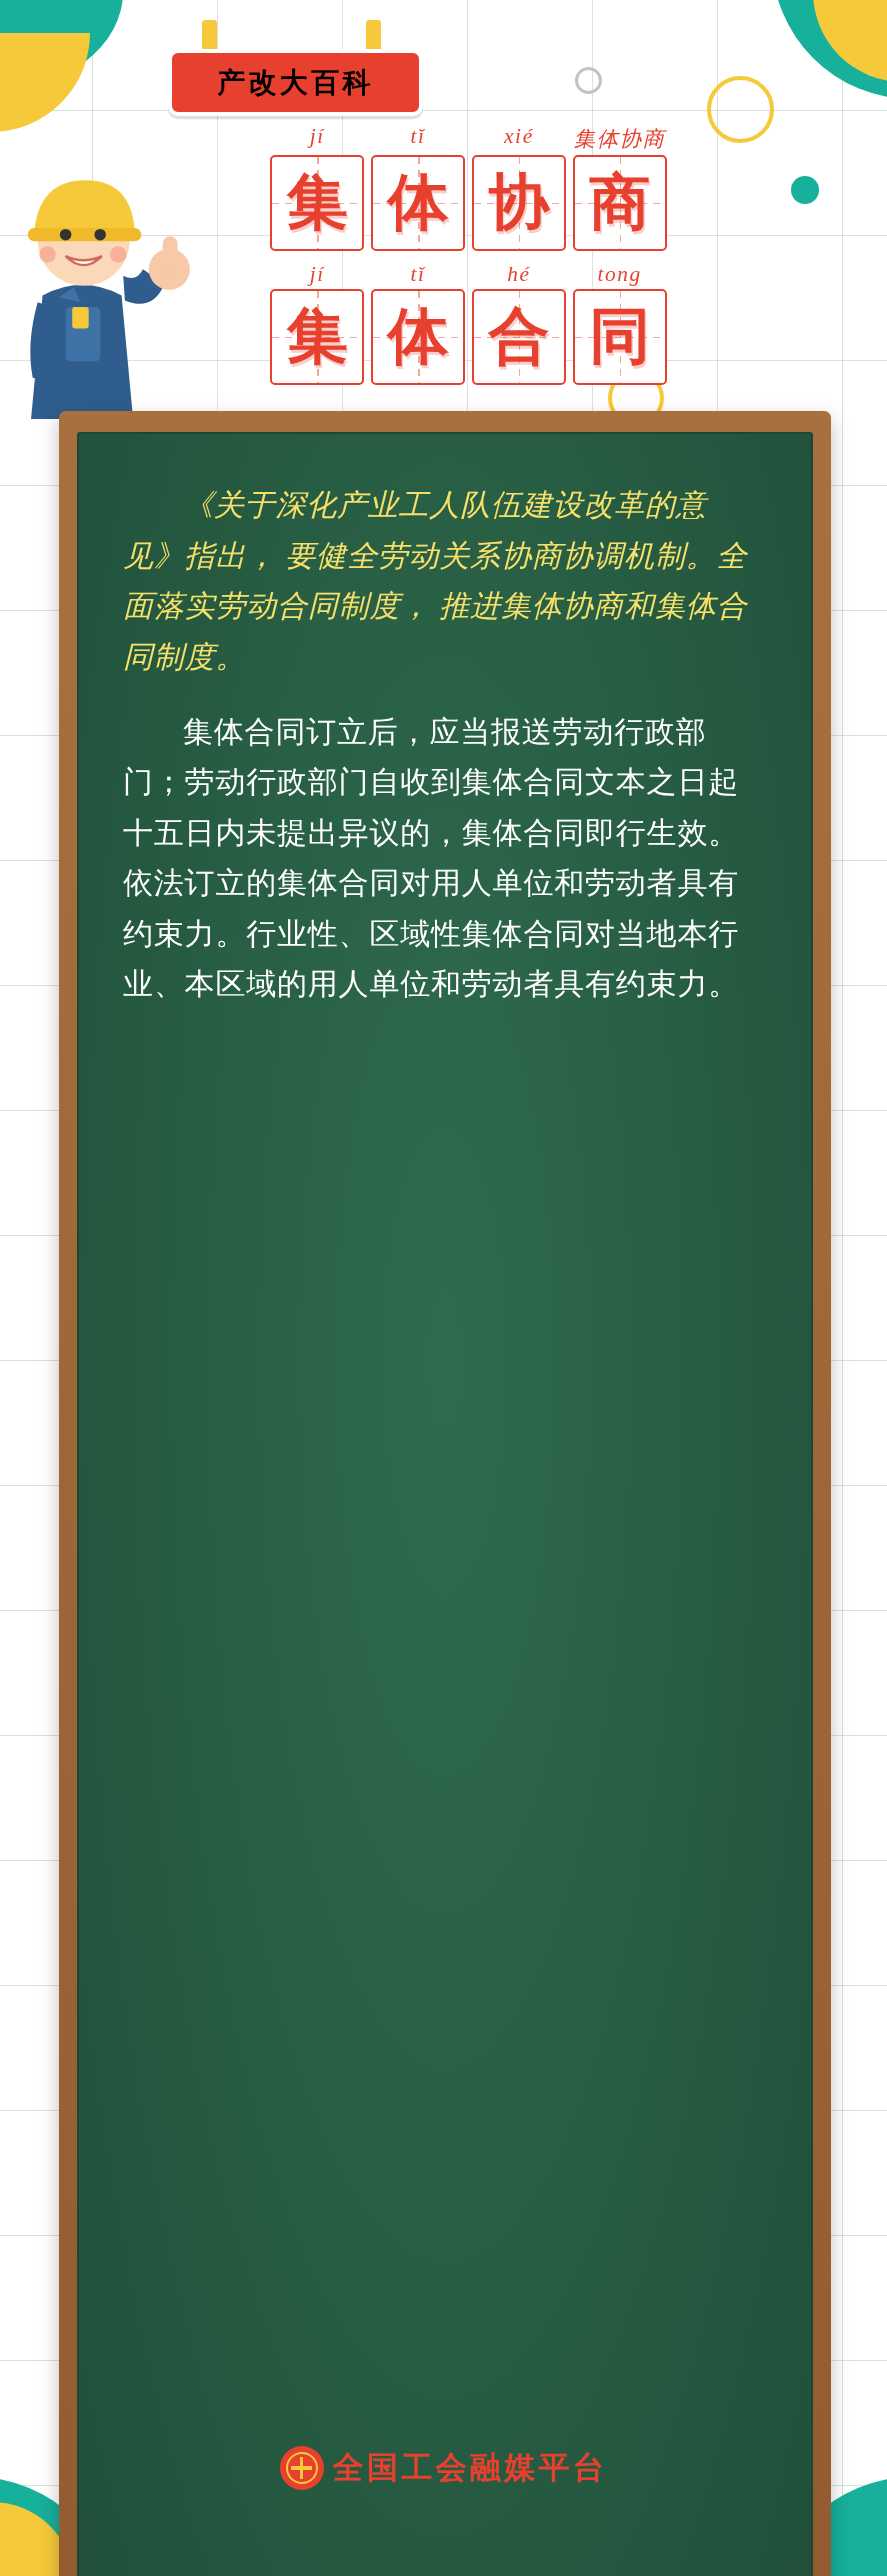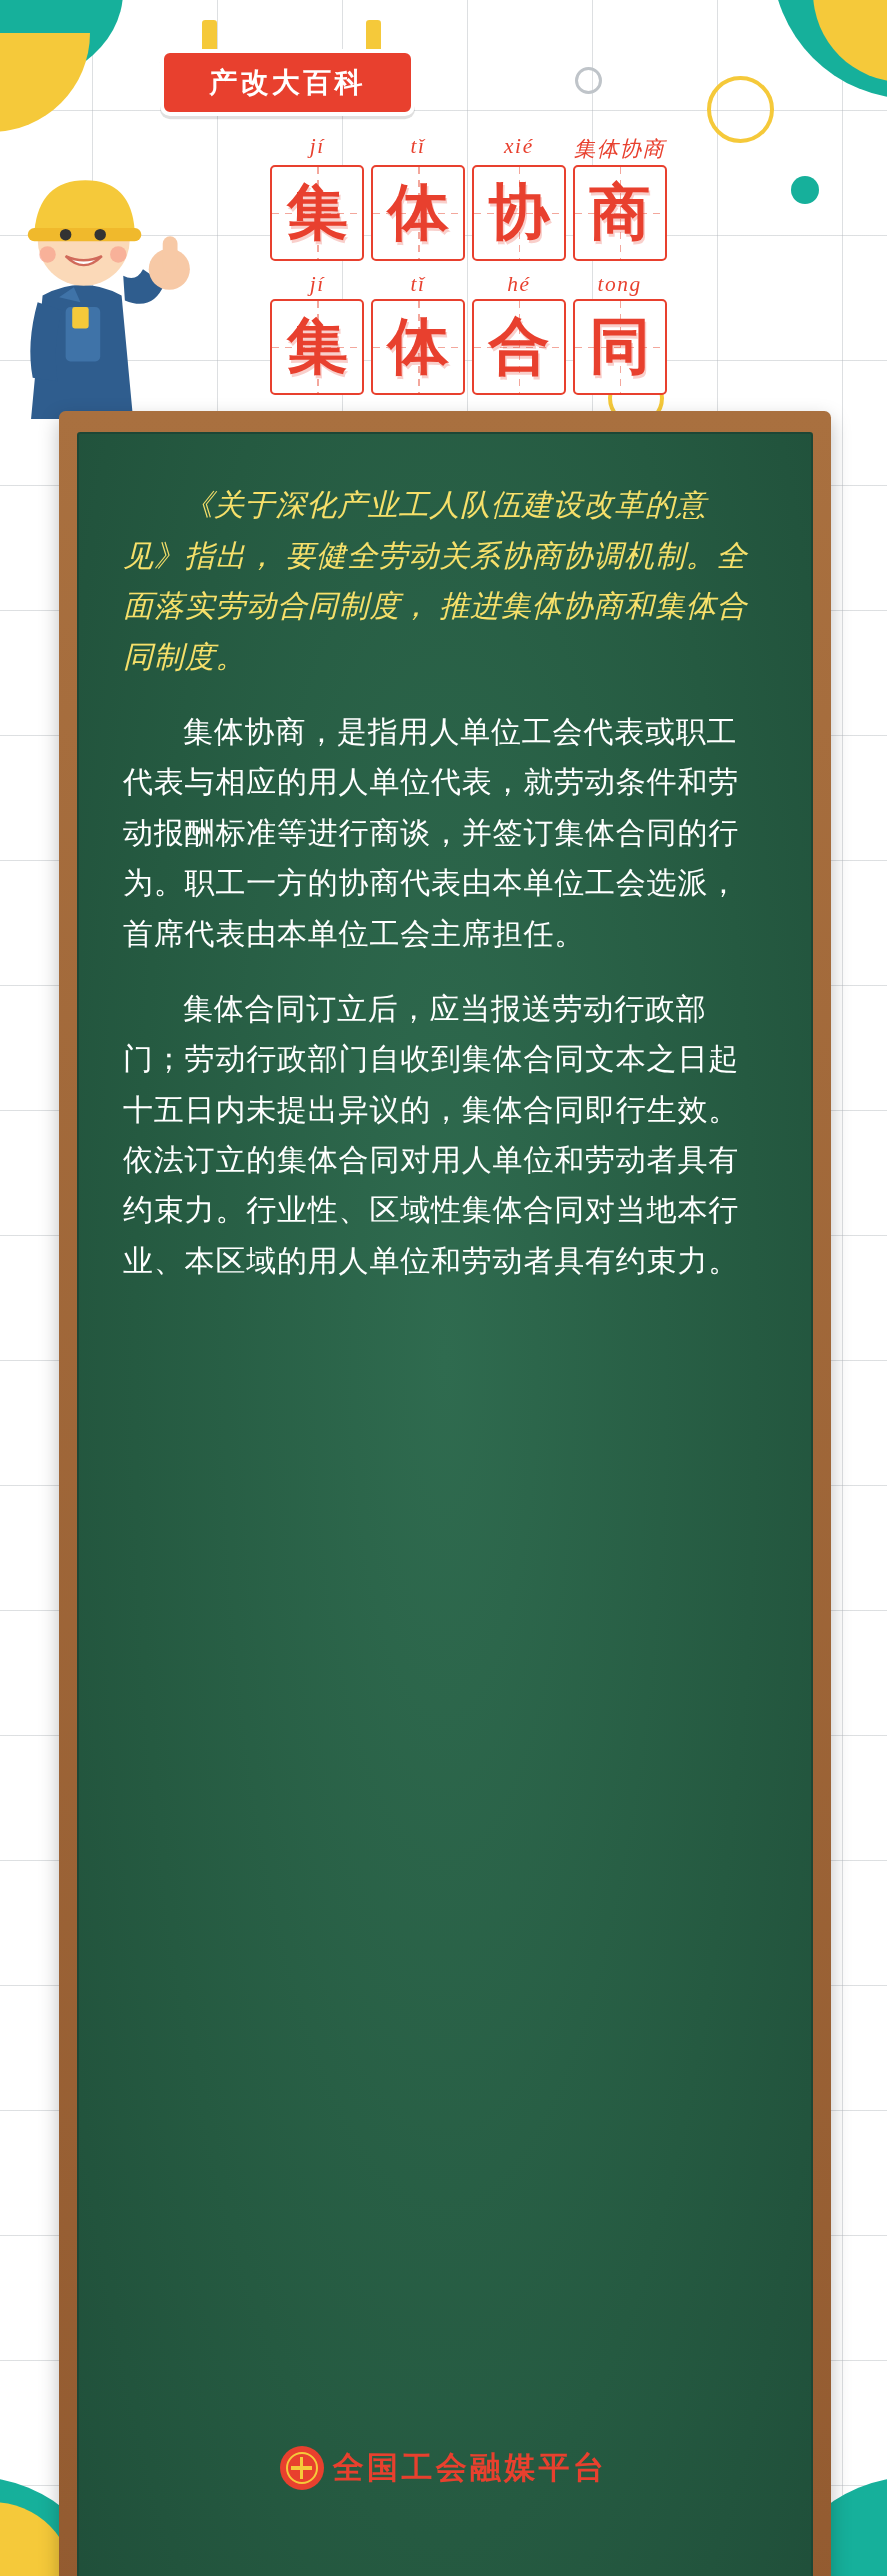--- a/index.html
+++ b/index.html
@@ -51,34 +51,34 @@
   }
   .ring{position:absolute;border-radius:50%;border:4.1px solid #f5c93a;}
   .ring1{left:707px;top:76px;width:59px;height:59px;}
   .ring2{left:575px;top:67px;width:21.4px;height:21.4px;border-width:3.3px;border-color:#bfc4c9;}
   .ring3{left:608px;top:370px;width:48px;height:48px;}
   .ring4{left:79px;top:2358px;width:48px;height:48px;border-color:#16b09b;}
   .dot-green{position:absolute;left:791px;top:176px;width:28px;height:28px;border-radius:50%;background:#16b09b;}
 
   
   .badge{
-    position:absolute;left:160px;top:49px;width:247px;height:59px;
+    position:absolute;left:168px;top:49px;width:247px;height:59px;
     background:#e8402e;border:4.1px solid #ffffff;border-radius:10px;
     box-shadow:0 3.3px 0 rgba(0,0,0,.12);
     display:flex;align-items:center;justify-content:center;
-    color:#ffffff;font-size:28px;font-weight:bold;letter-spacing:3.3px;
+    color:#000000;font-size:28px;font-weight:bold;letter-spacing:3.3px;
   }
   .clip{position:absolute;width:15px;height:38px;background:#f5c93a;border-radius:3.3px;top:20px;}
   .clip1{left:202px;}
   .clip2{left:366px;}
 
   
   .worker{position:absolute;left:8.2px;top:131px;width:214px;height:288px;}
   
-  .title-wrap{position:absolute;left:267px;top:134px;width:403px;}
+  .title-wrap{position:absolute;left:267px;top:124px;width:403px;}
   .pinyin-row{display:flex;width:100%;}
   .pinyin-row span{
     flex:1;text-align:center;color:#e8402e;
     font-size:21.4px;letter-spacing:1.6px;font-style:italic;
     font-family:"Liberation Serif",serif;
   }
   .han-row{display:flex;width:100%;margin-top:1.6px;}
   .han-cell{
     flex:1;margin:0 3.3px;height:92px;
     border:2.5px solid #e8402e;border-radius:5px;background:#ffffff;
@@ -255,21 +255,20 @@
       </div>
     <div class="han-cell">
         <span>同</span>
       </div>
   </div>
 </div>
 
 <div class="board-frame">
   <div class="board">
     <p class="lead">《关于深化产业工人队伍建设改革的意见》指出， 要健全劳动关系协商协调机制。全面落实劳动合同制度， 推进集体协商和集体合同制度。</p>
-    <p>集体协商，是指用人单位工会代表或职工代表与相应的用人单位代表，就劳动条件和劳动报酬标准等进行商谈，并签订集体合同的行为。职工一方的协商代表由本单位工会选派，首席代表由本单位工会主席担任。</p>
     <p>集体合同订立后，应当报送劳动行政部门；劳动行政部门自收到集体合同文本之日起十五日内未提出异议的，集体合同即行生效。依法订立的集体合同对用人单位和劳动者具有约束力。行业性、区域性集体合同对当地本行业、本区域的用人单位和劳动者具有约束力。</p>
   </div>
   <div class="chalk-tray"></div>
 </div>
 
 <div class="footer">
   <div class="logo">
     <i></i>
       <i class="b"></i>
   </div>

